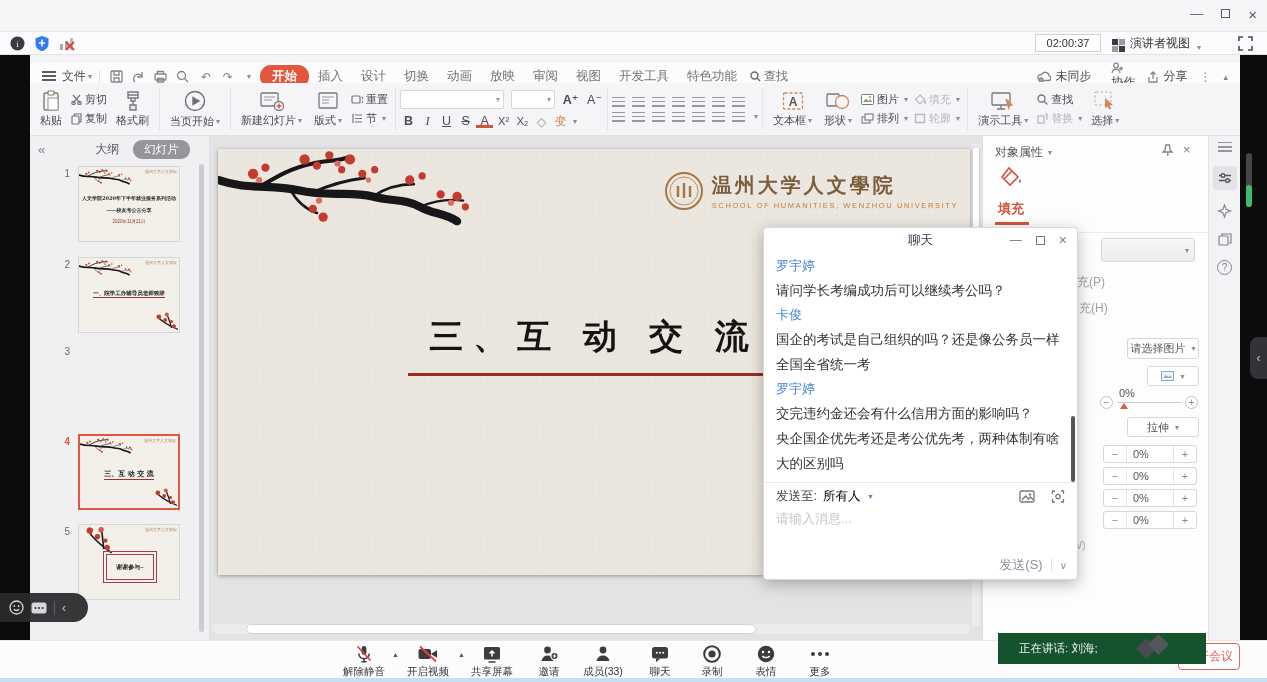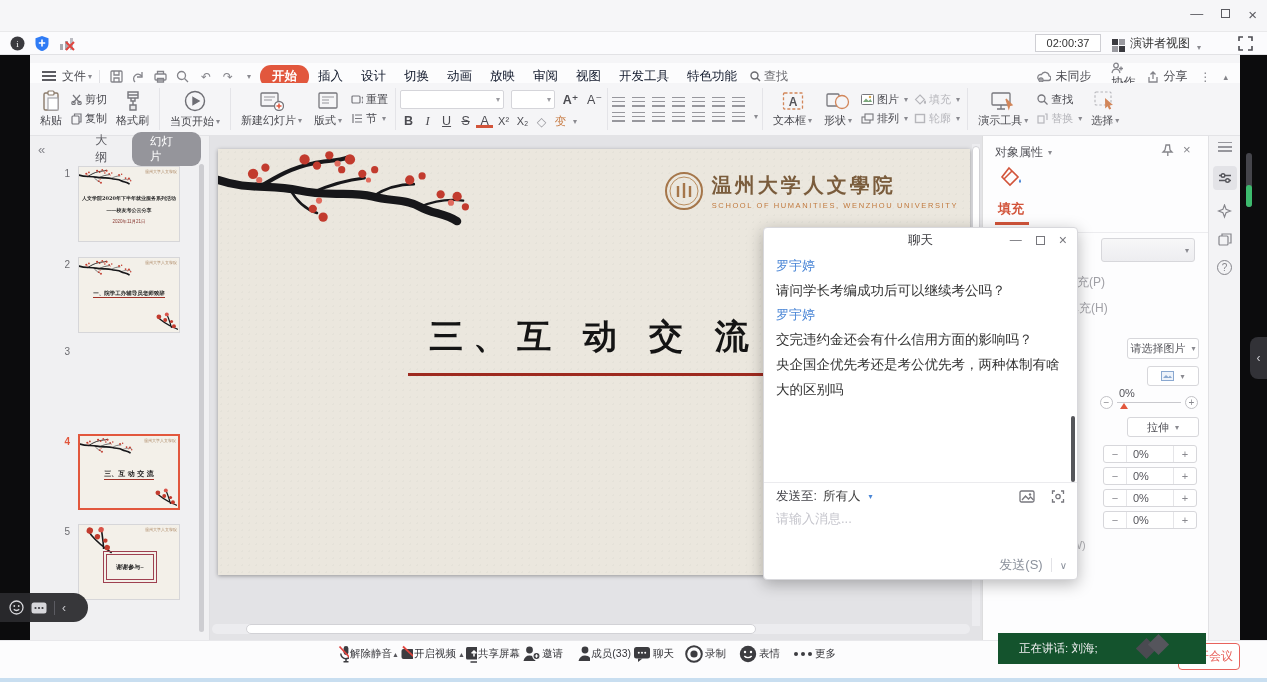--- a/index.html
+++ b/index.html
@@ -20,40 +20,40 @@
 .subbar{left:0;top:32px;width:1267px;height:23px;background:#fbfbfd;border-bottom:1px solid #e2e2e5}
 .timer{left:1035px;top:2px;width:66px;height:18px;border:1px solid #cfcfd4;background:#fff;font-size:11px;color:#333;display:flex;align-items:center;justify-content:center}
 .viewbtn{left:1112px;top:2px;height:18px;display:flex;align-items:flex-end;gap:5px;font-size:12px;color:#333}
 
 .stage{left:0;top:55px;width:1267px;height:585px;background:#0c0c0d}
 .wps{left:30px;top:0;width:1210px;height:585px;background:#f5f5f7}
 
 .menubar{left:0;top:8px;width:1210px;height:28px;background:#fcfcfd;border-bottom:1px solid #ebebee;display:flex;align-items:center;padding:0 12px;font-size:12px;color:#4c4c52}
 .mb-sep{width:1px;height:14px;background:#e0e0e4;margin:0 7px}
 .qico{width:16px;text-align:center;color:#84848a;font-size:12px;margin:0 3px}
-.tab{padding:2px 9px;color:#0f172a;font-size:12.5px}
+.tab{padding:2px 9px;color:#737373;font-size:12.5px}
 .tab.on{background:#e2573d;color:#fff;border-radius:11px;padding:3px 12px;font-weight:bold}
 .car{font-size:8px;color:#8a8a90;margin-left:2px}
 
 .ribbon{left:0;top:28px;width:1210px;height:53px;background:#f5f5f7;border-bottom:1px solid #e3e3e6;display:flex;align-items:center;padding:0 4px}
 .sep{width:1px;height:42px;background:#e4e4e8;margin:0 4px;flex:none}
 .rb{display:flex;flex-direction:column;align-items:center;justify-content:center;gap:2px;padding:0 6px;flex:none}
 .rb .lbl{font-size:11px;color:#48484e}
 .mini{display:flex;flex-direction:column;gap:4px;flex:none}
 .rs{display:flex;align-items:center;gap:3px;font-size:11px;color:#48484e;padding:0 3px}
 .rs.dis{color:#b6b6bb}
 .ln{width:13px;height:10px;background:repeating-linear-gradient(to bottom,#97979d 0 1.4px,transparent 1.4px 4.1px);flex:none}
 .fin{height:19px;border:1px solid #d5d5da;border-radius:2px;background:#fff;display:flex;align-items:center;justify-content:flex-end;padding:0 3px;color:#9a9aa0;font-size:8px}
 .fmt{font-size:12.5px;color:#4c4c52;width:17px;text-align:center}
 .grid2{display:flex;flex-direction:column;gap:5px}
 .grid2 .row{display:flex;gap:7px;align-items:center}
 
 .lpanel{left:0;top:81px;width:180px;height:504px;background:#f0f0f2;border-right:1px solid #dfdfe2}
 .lp-head{height:26px;display:flex;align-items:center;padding:0 8px;gap:14px}
-.pill{background:#95959b;color:#fff;border-radius:9px;padding:2px 18px;font-size:11.5px}
+.pill{background:#95959b;color:#fff;border-radius:9px;padding:2px 11px;font-size:11.5px}
 .thumbrow{position:absolute;left:0;width:180px;display:flex;align-items:flex-start;gap:8px}
 .tnum{width:40px;text-align:right;font-size:10px;color:#6b6b70;padding-top:2px}
 .thumb{width:102px;height:76px;background:#f3f0e9;border:1px solid #d6d6d9;position:relative;overflow:hidden}
 .thumb.sel{border:2px solid #e2573d}
 .mlogo{position:absolute;right:2px;top:2px;font-size:8px;color:#ab8560;transform:scale(.5);transform-origin:top right;white-space:nowrap}
 .redln{border-bottom:1px solid #a03228;padding-bottom:1px}
 .lp-sb{position:absolute;right:5px;top:28px;width:5px;height:468px;border-radius:3px;background:#cdcdd1}
 
 .sarea{left:180px;top:81px;width:772px;height:504px;background:#e3e3e6}
 .slide{left:8px;top:13px;width:752px;height:426px;background:#ebe7de;background-image:radial-gradient(rgba(0,0,0,.025) 1px,transparent 1px);background-size:7px 7px;box-shadow:0 1px 4px rgba(0,0,0,.35)}
@@ -93,21 +93,21 @@
 .c-send{position:absolute;right:10px;bottom:6px;display:flex;align-items:center;gap:8px;font-size:13px;color:#8b919c}
 .c-input{position:absolute;left:12px;top:28px;width:220px;border:none;outline:none;font-size:13px;color:#333;background:transparent}
 .c-input::placeholder{color:#c6c6cd}
 
 .lpill{left:0;top:538px;width:88px;height:29px;background:rgba(42,42,46,.94);border-radius:0 15px 15px 0;display:flex;align-items:center;gap:7px;padding:0 9px;z-index:40}
 .edge-sb{left:1246px;top:98px;width:6px;height:54px;background:#45454b;border-radius:3px}
 .edge-sb .gr{position:absolute;left:0;bottom:0;width:6px;height:22px;background:#3dbb6e;border-radius:3px}
 .edge-tab{left:1250px;top:282px;width:17px;height:42px;background:#323237;border-radius:8px 0 0 8px;display:flex;align-items:center;justify-content:center;color:#c8c8cd;font-size:12px;z-index:40}
 
 .mtoolbar{left:0;top:640px;width:1267px;height:38px;background:#fcfcfd;border-top:1px solid #e8e8eb;z-index:45}
-.titem{position:absolute;top:3px;display:flex;align-items:center;gap:1px;width:56px}
+.titem{position:absolute;top:3px;display:flex;flex-direction:column;align-items:center;gap:1px;width:56px}
 .titem .tl{font-size:10.5px;color:#36363b;white-space:nowrap}
 .tcaret{position:absolute;top:10px;font-size:7px;color:#55555b}
 .toast{position:absolute;left:998px;top:-8px;width:208px;height:31px;background:#14532d;color:#f0f0f2;font-size:11.5px;display:flex;align-items:center;padding-left:21px;z-index:60;overflow:hidden}
 .dia{position:absolute;width:15px;height:15px;background:#4a4a51;transform:rotate(45deg)}
 .leave{position:absolute;left:1178px;top:2px;width:62px;height:27px;border:1px solid #e8625c;border-radius:4px;background:#fff;color:#e8625c;font-size:12px;display:flex;align-items:center;justify-content:center;z-index:55}
 .tasksliver{left:0;top:678px;width:1267px;height:4px;background:#c8def0}
 svg{display:block}
 </style>
 </head>
 <body>
@@ -711,32 +711,36 @@
           <span class="maxbox" style="border-color:#77777d;margin:0"></span>
           <span style="font-size:14px">×</span>
         </span>
       </div>
       <div class="c-msgs">
         <div>
           <div class="mname">罗宇婷</div>
           <div class="mtext">请问学长考编成功后可以继续考公吗？</div>
         </div>
         <div>
+          <div class="mname">卡俊</div>
+          <div class="mtext">国企的考试是自己组织的吗？还是像公务员一样全国全省统一考</div>
+        </div>
+        <div>
           <div class="mname">罗宇婷</div>
           <div class="mtext">交完违约金还会有什么信用方面的影响吗？</div>
         </div>
         <div>
           <div class="mtext">央企国企优先考还是考公优先考，两种体制有啥大的区别吗</div>
         </div>
       </div>
       <div class="c-sb"></div>
       <div class="c-foot">
         <div class="f" style="height:26px;padding:0 12px;gap:6px">
           <span style="font-size:12.5px;color:#44444a">发送至:</span>
-          <span style="font-size:12.5px;color:#404040">所有人</span>
+          <span style="font-size:12.5px;color:#000000">所有人</span>
           <span class="car" style="color:#4a86d6">▾</span>
           <span style="margin-left:auto">
             <svg width="16" height="13" fill="none" stroke="#77777d" stroke-width="1.3">
                 <rect x="1" y="1" width="14" height="11" rx="1.5"></rect>
                 <path d="M3 10l3.5-4 3 3 2-2 3 3"></path>
                 <circle cx="11" cy="4.5" r="1.2" fill="#77777d" stroke="none"></circle>
               </svg>
           </span>
           <span style="margin-left:10px">
             <svg width="14" height="13" fill="none" stroke="#77777d" stroke-width="1.3">

